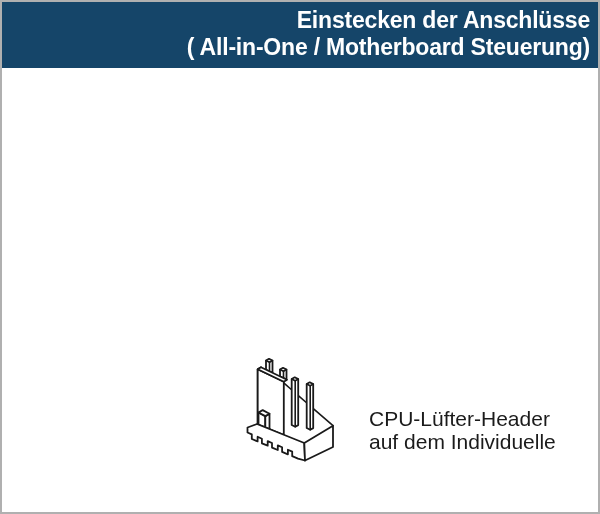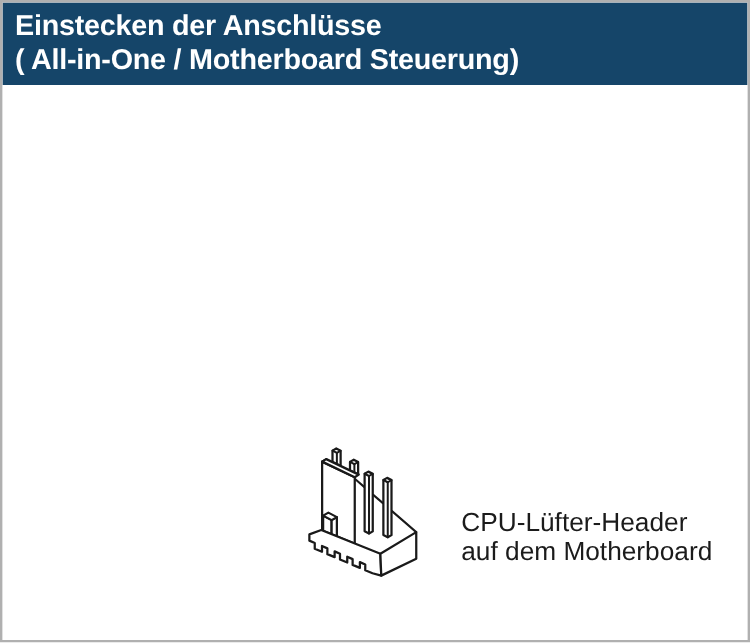--- a/index.html
+++ b/index.html
@@ -25,20 +25,21 @@
     height: 66px;
     box-sizing: border-box;
     background: #154569;
     color: #ffffff;
     padding: 5px 8px 0 10px;
     font-weight: bold;
     font-size: 23px;
     line-height: 27px;
     letter-spacing: -0.2px;
     white-space: nowrap;
+    text-align: right;
   }
   .slide-header .hline {
     display: block;
   }
   .slide-body {
     position: absolute;
     left: 0;
     top: 66px;
     width: 100%;
     height: 444px;
@@ -135,17 +136,17 @@
                  L42.1,104.9 L42.1,100.3 L37.8,98.4 L37.8,103.0
                  L32.0,100.6 L32.0,96.0 L27.7,94.1 L27.7,98.7
                  L21.9,96.3 L21.9,91.7 L17.6,89.8 L17.6,94.4
                  L11.8,92.0 L11.8,87.4 L7.5,85.5 Z"></path>
         <path d="M64.3,96 L93,78.7 L93,100 L65,113.5 Z"></path>
       </g>
     </svg>
 
     <div class="figure-caption">
       <span class="cline">CPU-Lüfter-Header</span>
-      <span class="cline">auf dem Motherboard</span>
+      <span class="cline">auf dem Individuelle</span>
     </div>
 
   </div>
 </div>
 
 </body></html>

